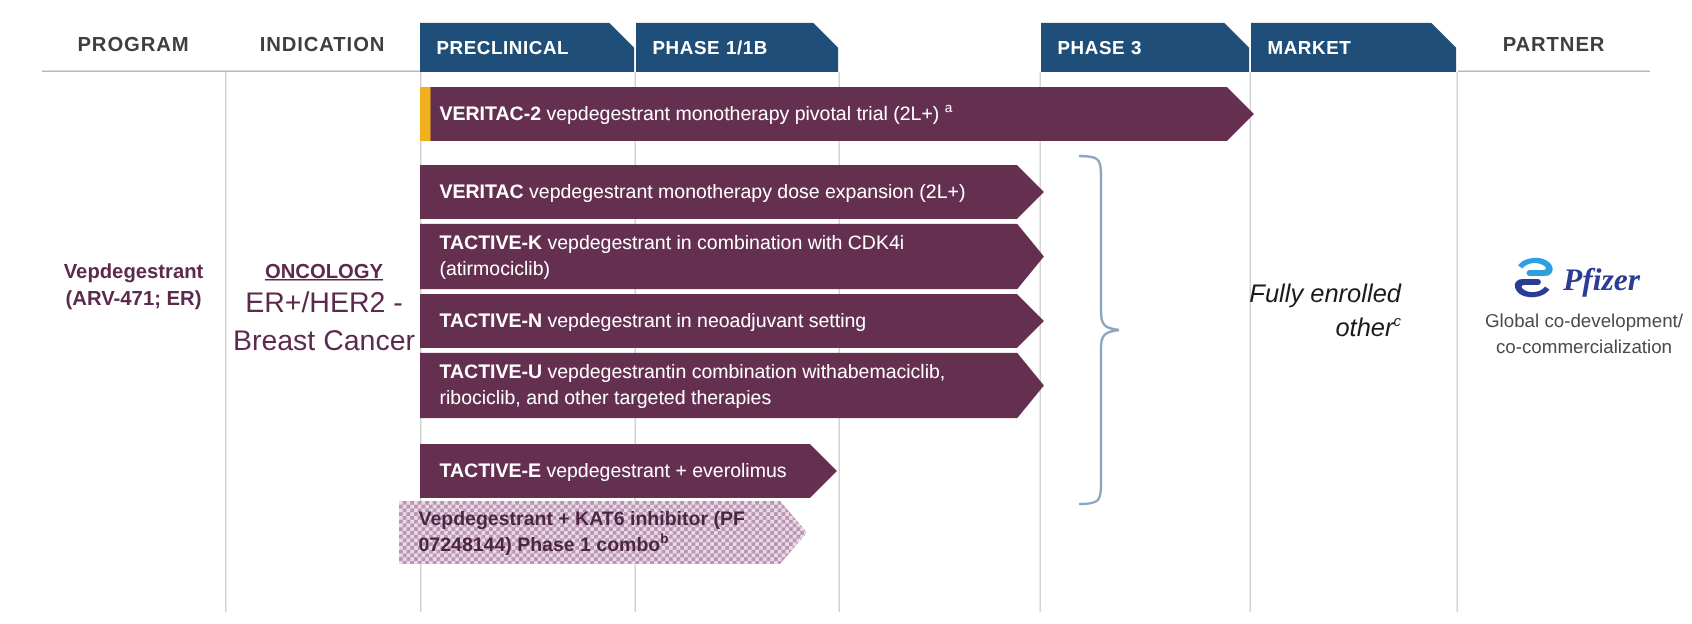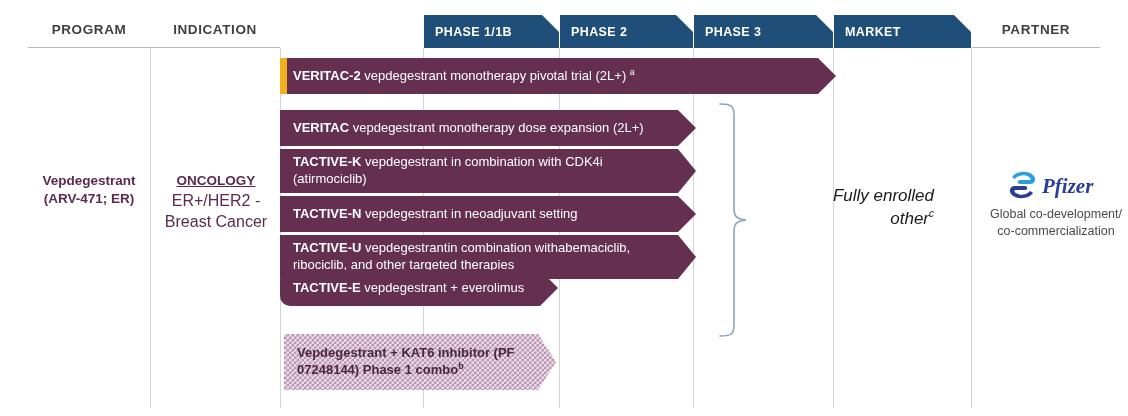--- a/index.html
+++ b/index.html
@@ -76,21 +76,21 @@
     font-weight: bold;
     color: #5c2a4e;
   }
   .indication-title {
     font-size: 13.5px;
     font-weight: bold;
     color: #5c2a4e;
     text-decoration: underline;
   }
   .indication-sub {
-    font-size: 16px;
+    font-size: 19px;
     font-weight: normal;
     color: #5c2a4e;
     text-align: center;
   }
 
   
   .bar {
     position: absolute;
     box-sizing: border-box;
     display: flex;
@@ -184,25 +184,25 @@
   <div class="colhead" style="left:28px; width:122px;">
     <span>PROGRAM</span>
   </div>
   <div class="colhead" style="left:150px; width:130px;">
     <span>INDICATION</span>
   </div>
   <div class="colhead" style="left:971px; width:130px;">
     <span>PARTNER</span>
   </div>
 
+  <div class="phasehead" style="left:280px; width:143px;">
+    <span>PRECLINICAL</span>
+  </div>
   <div class="phasehead" style="left:424px; width:135px;">
     <span>PHASE 1/1B</span>
-  </div>
-  <div class="phasehead" style="left:560px; width:133px;">
-    <span>PHASE 2</span>
   </div>
   <div class="phasehead" style="left:694px; width:139px;">
     <span>PHASE 3</span>
   </div>
   <div class="phasehead" style="left:834px; width:137px;">
     <span>MARKET</span>
   </div>
 
   <div class="cellblock program-name" style="left:28px; top:172px; width:122px;">
     <div>Vepdegestrant</div>
@@ -229,25 +229,25 @@
   </div>
 
   <div class="bar" style="left:280px; top:196px; width:416px; height:36px;">
     <span class="label"><b>TACTIVE-N</b><span> vepdegestrant in neoadjuvant setting</span></span>
   </div>
 
   <div class="bar" style="left:280px; top:235px; width:416px; height:44px;">
     <span class="label"><b>TACTIVE-U</b><span> vepdegestrantin combination withabemaciclib, ribociclib, and other targeted therapies</span></span>
   </div>
 
-  <div class="bar" style="left:280px; top:270px; width:278px; height:36px;border-radius:10px;">
+  <div class="bar" style="left:280px; top:296px; width:278px; height:36px;">
     <span class="label"><b>TACTIVE-E</b><span> vepdegestrant + everolimus</span></span>
   </div>
 
-  <div class="bar hatched" style="left:284px; top:334px; width:272px; height:56px;padding-left:13px;">
+  <div class="bar hatched" style="left:266px; top:334px; width:272px; height:42px;padding-left:13px;">
     <span class="label"><span>Vepdegestrant + KAT6 inhibitor (PF 07248144) Phase 1 combo</span><sup>b</sup></span>
   </div>
 
   <svg class="brace" width="60" height="240" viewBox="0 0 60 240" style="left:712px; top:100px;">
     <path d="M 8 4
              C 20 4, 22 6, 22 16
              L 22 108
              C 22 116, 24 119, 34 120
              C 24 121, 22 124, 22 132
              L 22 224

